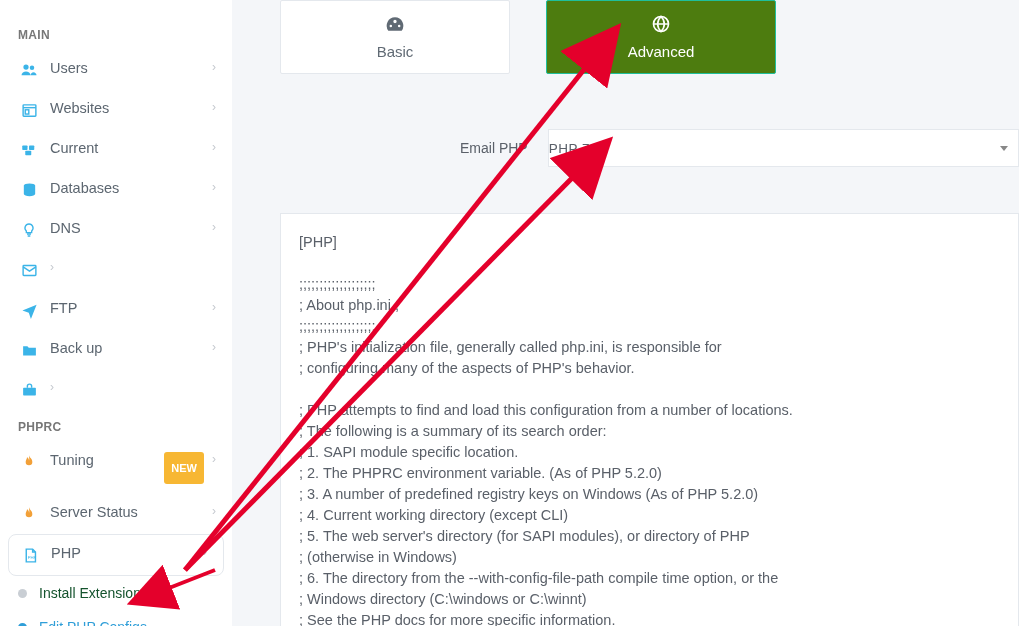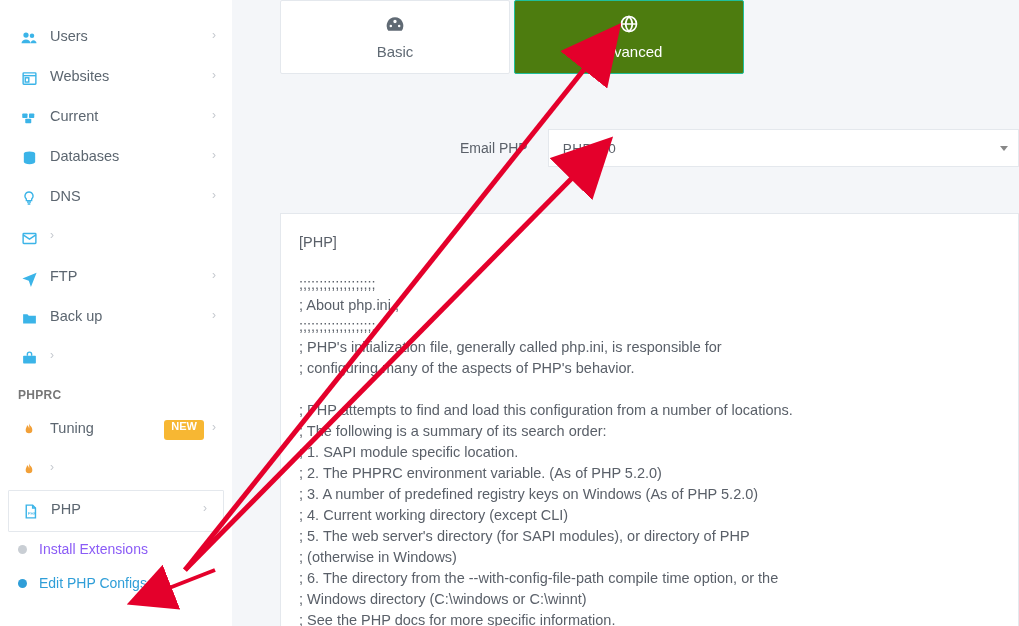--- a/index.html
+++ b/index.html
@@ -38,66 +38,66 @@
     display: inline-flex; align-items: center; justify-content: center;
     color: #3bb4e8;
     margin-right: 10px;
     font-size: 16px;
   }
   .nav-item.orange .icon { color: #f2a038; }
   .nav-item .label { flex: 1; color: #5c6670; font-size: 14.5px; }
   .nav-item .chev { color: #c5c9cf; font-size: 12px; }
   .nav-item .badge {
     background: #f7b733; color:#fff; font-size:11px;
-    padding: 0 7px; border-radius: 3px; margin-right: 8px;
+    padding: 10px 7px; border-radius: 3px; margin-right: 8px;
     font-weight:600;
   }
   .nav-item.active-box {
     border: 1px solid #e4e8ed;
-    border-radius: 1px;
+    border-radius: 8px;
     margin: 0 8px; padding-left: 10px;
   }
   .sub-item {
     display:flex; align-items:center;
     padding: 9px 16px 9px 18px;
-    cursor:pointer; color:#8b5cf6; font-size: 14px;
+    cursor:pointer; color:#14532d; font-size: 14px;
   }
   .sub-item .dot {
     width:9px; height:9px; border-radius:50%;
     background:#c9ced4; margin-right:12px;
   }
   .sub-item.active { color:#2f9ed8; }
   .sub-item.active .dot { background:#2f9ed8; }
 
   .main {
     flex: 1;
     padding: 0 0 0 48px;
     position: relative;
   }
-  .tabs { display:flex; gap: 4px; margin-top: 0; }
+  .tabs { display:flex; gap: 36px; margin-top: 0; }
   .tab {
     width: 230px; height: 74px;
     background: #fff; border: 1px solid #e4e8ed;
     display:flex; flex-direction:column; align-items:center; justify-content:center;
     gap: 6px; color:#606a74; cursor:pointer; border-radius:2px;
   }
   .tab.active {
     background:#4d7c0f; border-color:#1fbf9b; color:#fff;
   }
   .tab .ticon { font-size:19px; line-height:1; }
   .tab .tlabel { font-size:15px; }
 
   .select-row {
     display:flex; align-items:center; gap: 20px;
     margin: 55px 0 0 180px;
   }
   .select-label { color:#5a6069; font-size:14px; }
   .select-box {
     flex:1; height:38px; background:#fff; border:1px solid #e4e8ed;
-    display:flex; align-items:center; padding: 0 14px;
+    display:flex; align-items:center; padding: 0 0;
     color:#5a6069; font-size:13.5px; letter-spacing:.5px;
     cursor:pointer; position:relative;
   }
   .select-box::after{
     content:""; position:absolute; right:10px; top:16px;
     border-left:4px solid transparent; border-right:4px solid transparent;
     border-top:5px solid #888;
   }
 
   .config-panel {
@@ -111,20 +111,21 @@
   }
 
   .arrows { position:absolute; left:0; top:0; width:1019px; height:626px; pointer-events:none; }
 </style>
 </head>
 <body>
 
 <div class="layout">
 
   <aside class="sidebar">
+    <div class="section-heading">MAIN</div>
 
     <div class="nav-item">
       <span class="icon">
           <svg viewBox="0 0 24 24" width="18" height="18" fill="currentColor">
             <circle cx="8" cy="8" r="3.5"></circle>
             <circle cx="16" cy="9" r="3"></circle>
             <path d="M2 19c0-3 3-5 6-5s6 2 6 5H2z"></path>
             <path d="M14 19c0-2.2 2-4 4-4s4 1.8 4 4h-8z"></path>
           </svg>
         </span>
@@ -222,20 +223,21 @@
       <span class="label">Tuning</span>
       <span class="badge">NEW</span>
       <span class="chev">›</span>
     </div>
     <div class="nav-item orange">
       <span class="icon">
           <svg viewBox="0 0 24 24" width="16" height="16" fill="currentColor">
             <path d="M12 2c1 4 5 5 5 10a5 5 0 0 1-10 0c0-3 2-4 2-7 2 1 3 3 3 5 1-1 0-5 0-8z"></path>
           </svg>
         </span>
+      <span class="label">Server Status</span>
       <span class="chev">›</span>
     </div>
     <div class="nav-item active-box">
       <span class="icon">
           <svg viewBox="0 0 24 24" width="17" height="17" fill="none" stroke="currentColor" stroke-width="2">
             <path d="M6 3h9l4 4v14H6z"></path>
             <path d="M15 3v4h4"></path>
             <text x="8" y="17" font-size="6" fill="currentColor" stroke="none">PHP</text>
           </svg>
         </span>

